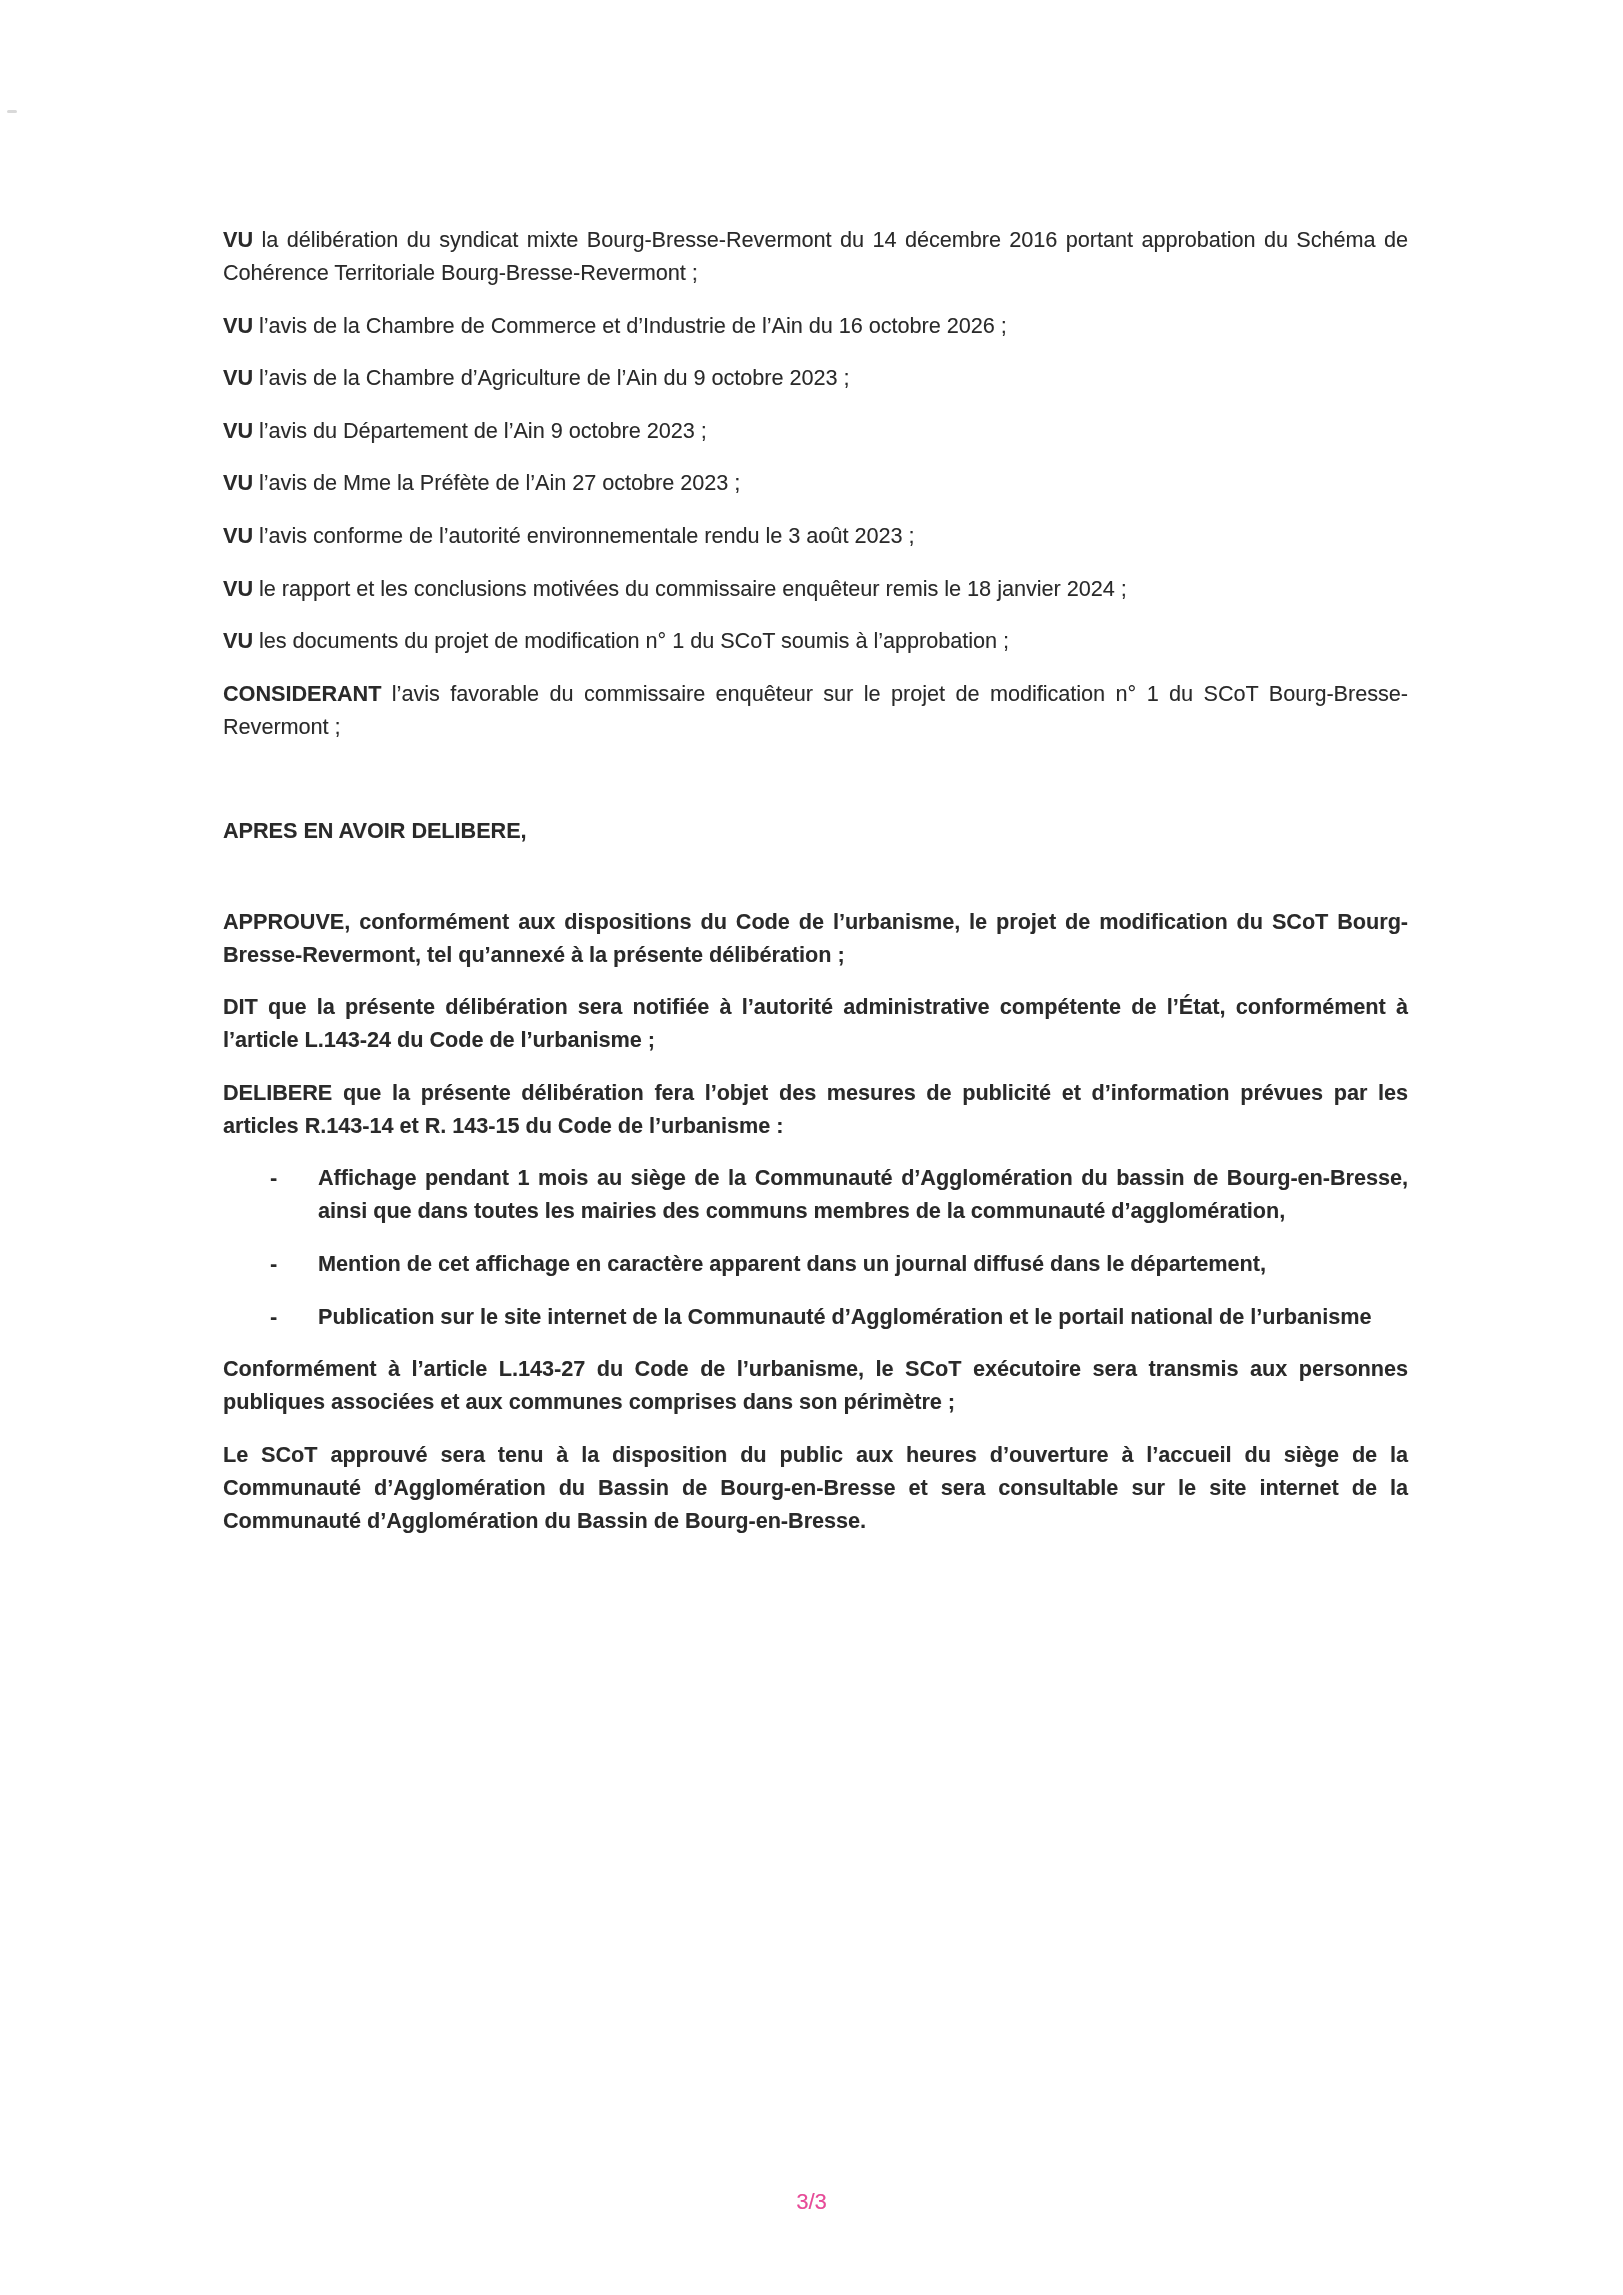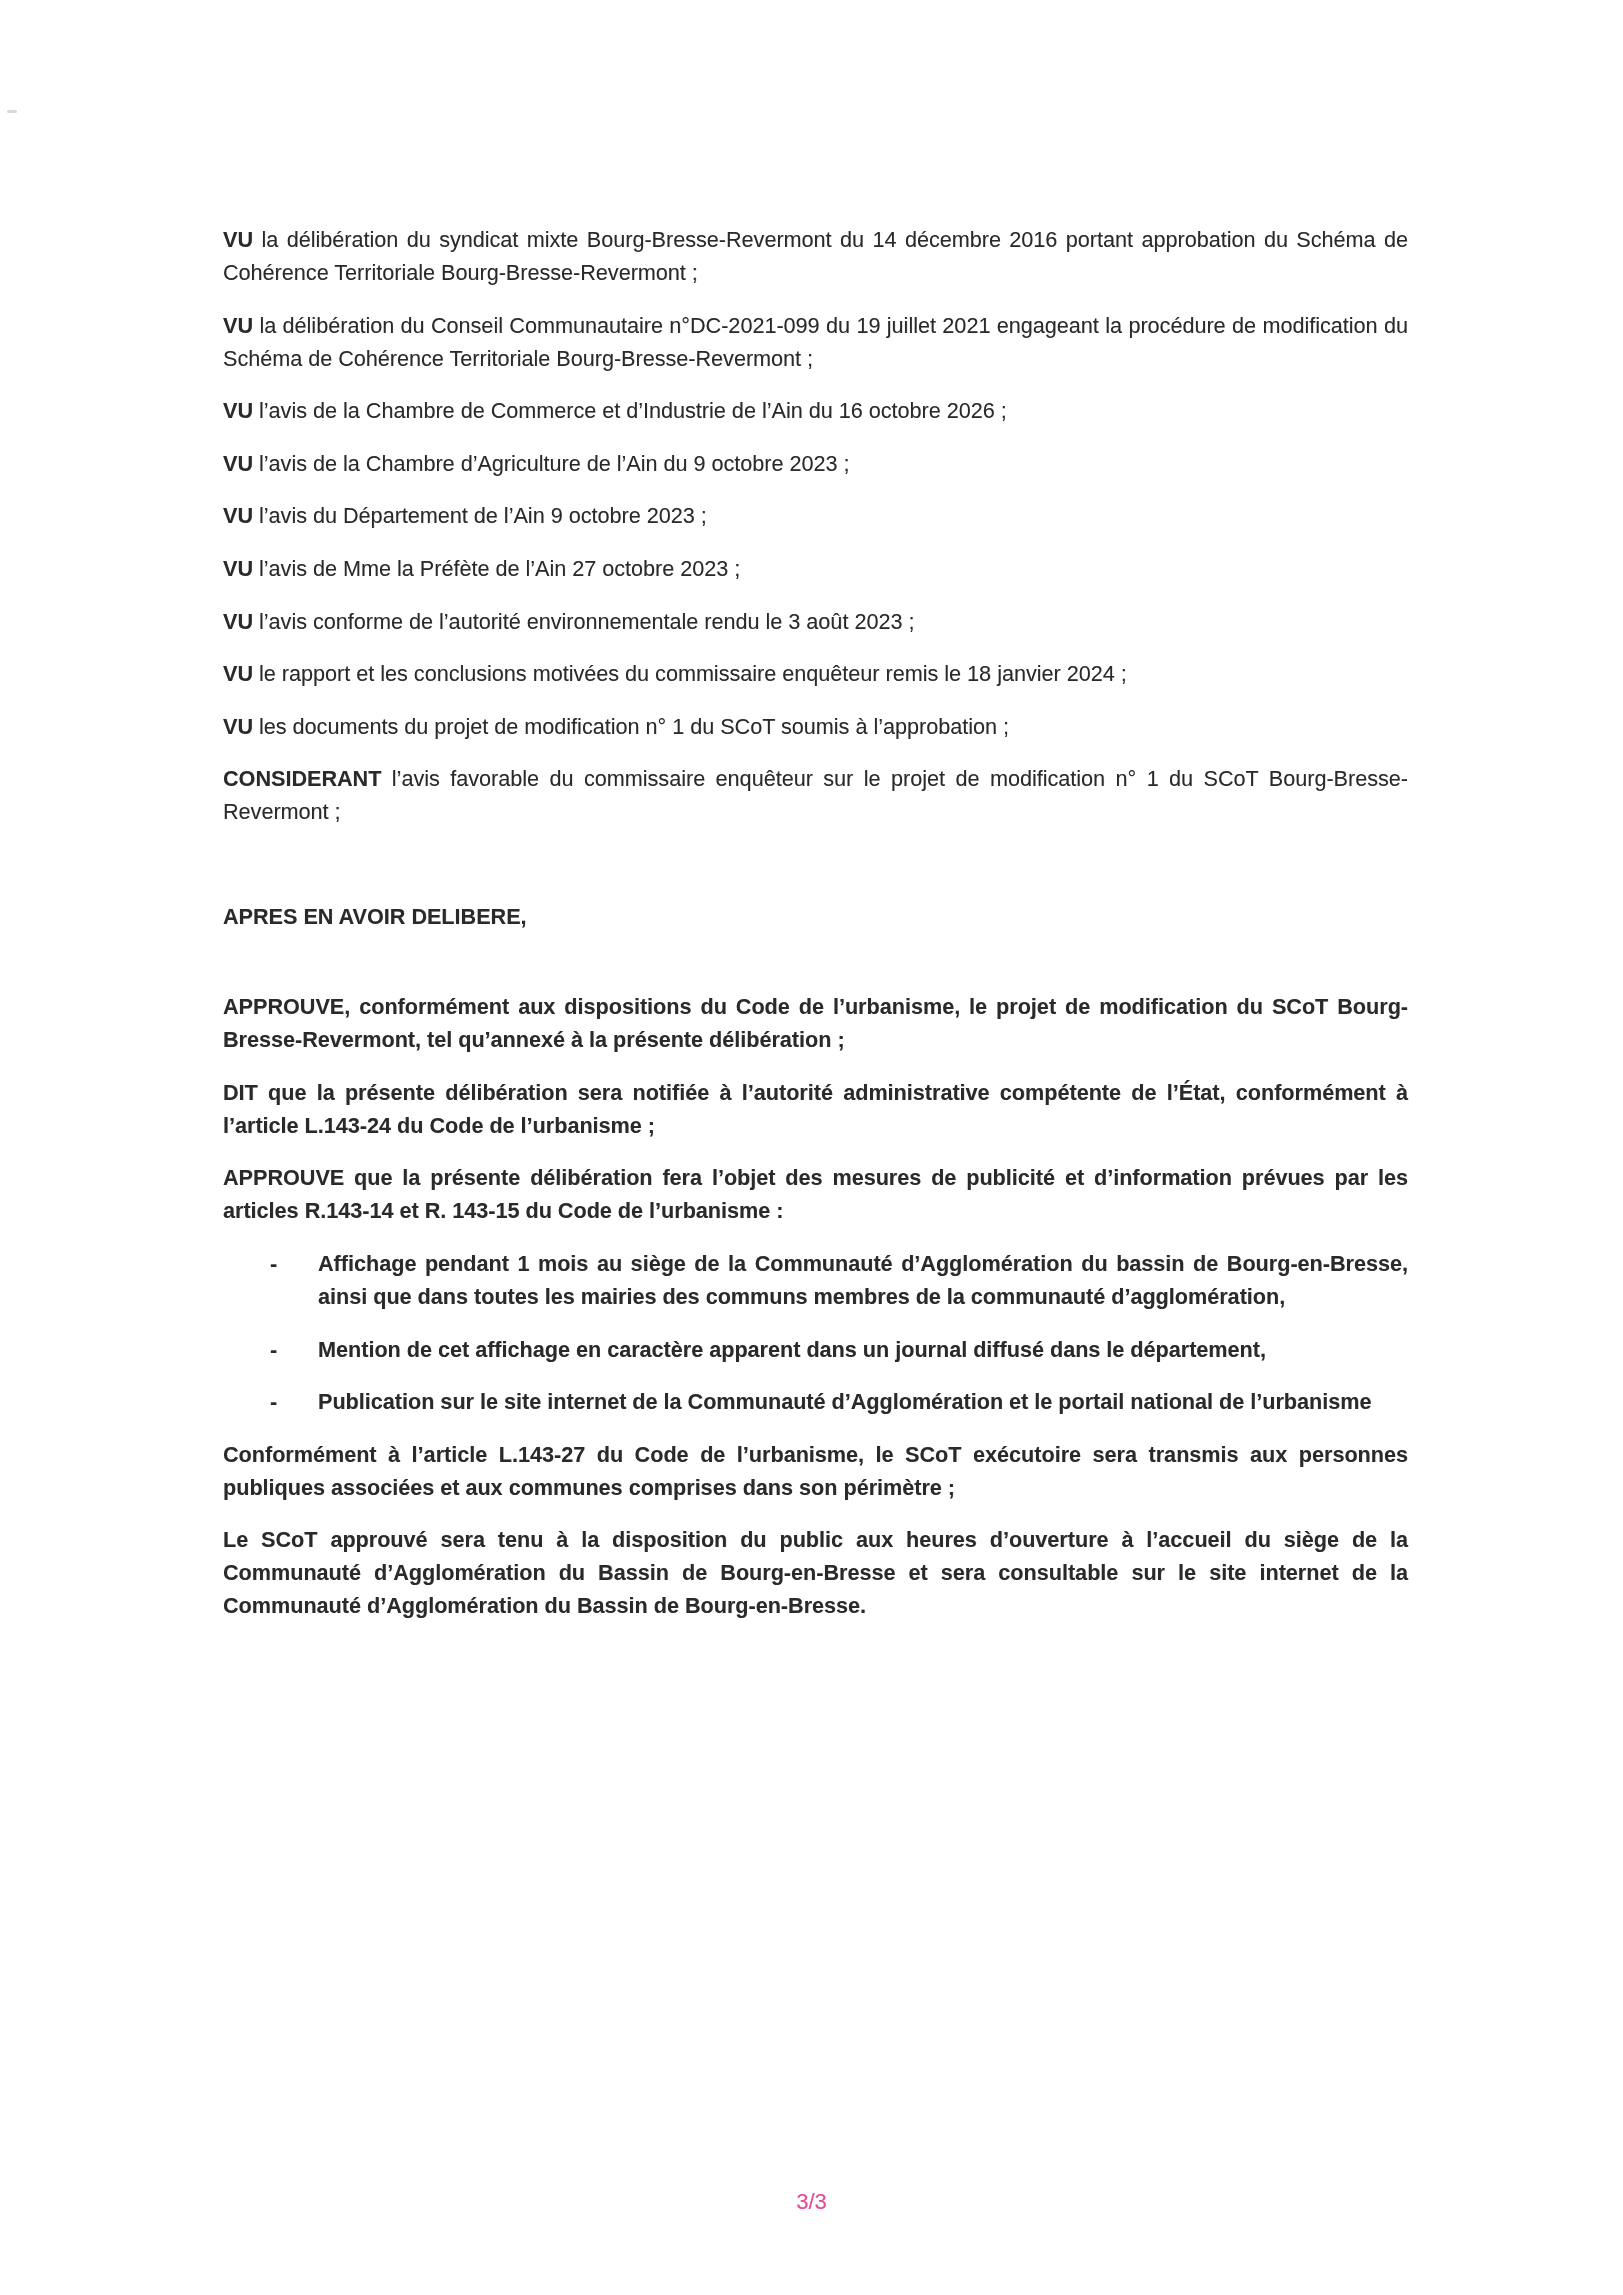--- a/index.html
+++ b/index.html
@@ -73,24 +73,20 @@
 
   <div class="scan-artifact"></div>
 
   <div class="content">
 
     <p class="para">
       <span class="lead">VU</span>
       <span>la délibération du syndicat mixte Bourg-Bresse-Revermont du 14 décembre 2016 portant approbation du Schéma de Cohérence Territoriale Bourg-Bresse-Revermont ;</span>
     </p>
 
-    <p class="para">
-      <span class="lead">VU</span>
-      <span>la délibération du Conseil Communautaire n°DC-2021-099 du 19 juillet 2021 engageant la procédure de modification du Schéma de Cohérence Territoriale Bourg-Bresse-Revermont ;</span>
-    </p>
 
 
     <p class="para">
       <span class="lead">VU</span>
       <span>l’avis de la Chambre de Commerce et d’Industrie de l’Ain du 16 octobre 2026 ;</span>
     </p>
 
     <p class="para">
       <span class="lead">VU</span>
       <span>l’avis de la Chambre d’Agriculture de l’Ain du 9 octobre 2023 ;</span>
@@ -136,21 +132,21 @@
       <span class="lead">APPROUVE,</span>
       <span>conformément aux dispositions du Code de l’urbanisme, le projet de modification du SCoT Bourg-Bresse-Revermont, tel qu’annexé à la présente délibération ;</span>
     </p>
 
     <p class="para bold">
       <span class="lead">DIT</span>
       <span>que la présente délibération sera notifiée à l’autorité administrative compétente de l’État, conformément à l’article L.143-24 du Code de l’urbanisme ;</span>
     </p>
 
     <p class="para bold">
-      <span class="lead">APPROUVE</span>
+      <span class="lead">DELIBERE</span>
       <span>que la présente délibération fera l’objet des mesures de publicité et d’information prévues par les articles R.143-14 et R. 143-15 du Code de l’urbanisme :</span>
     </p>
 
     <div class="bullet">
       <span class="bullet-marker">-</span>
       <p class="bullet-text">Affichage pendant 1 mois au siège de la Communauté d’Agglomération du bassin de Bourg-en-Bresse, ainsi que dans toutes les mairies des communs membres de la communauté d’agglomération,</p>
     </div>
 
     <div class="bullet">
       <span class="bullet-marker">-</span>

